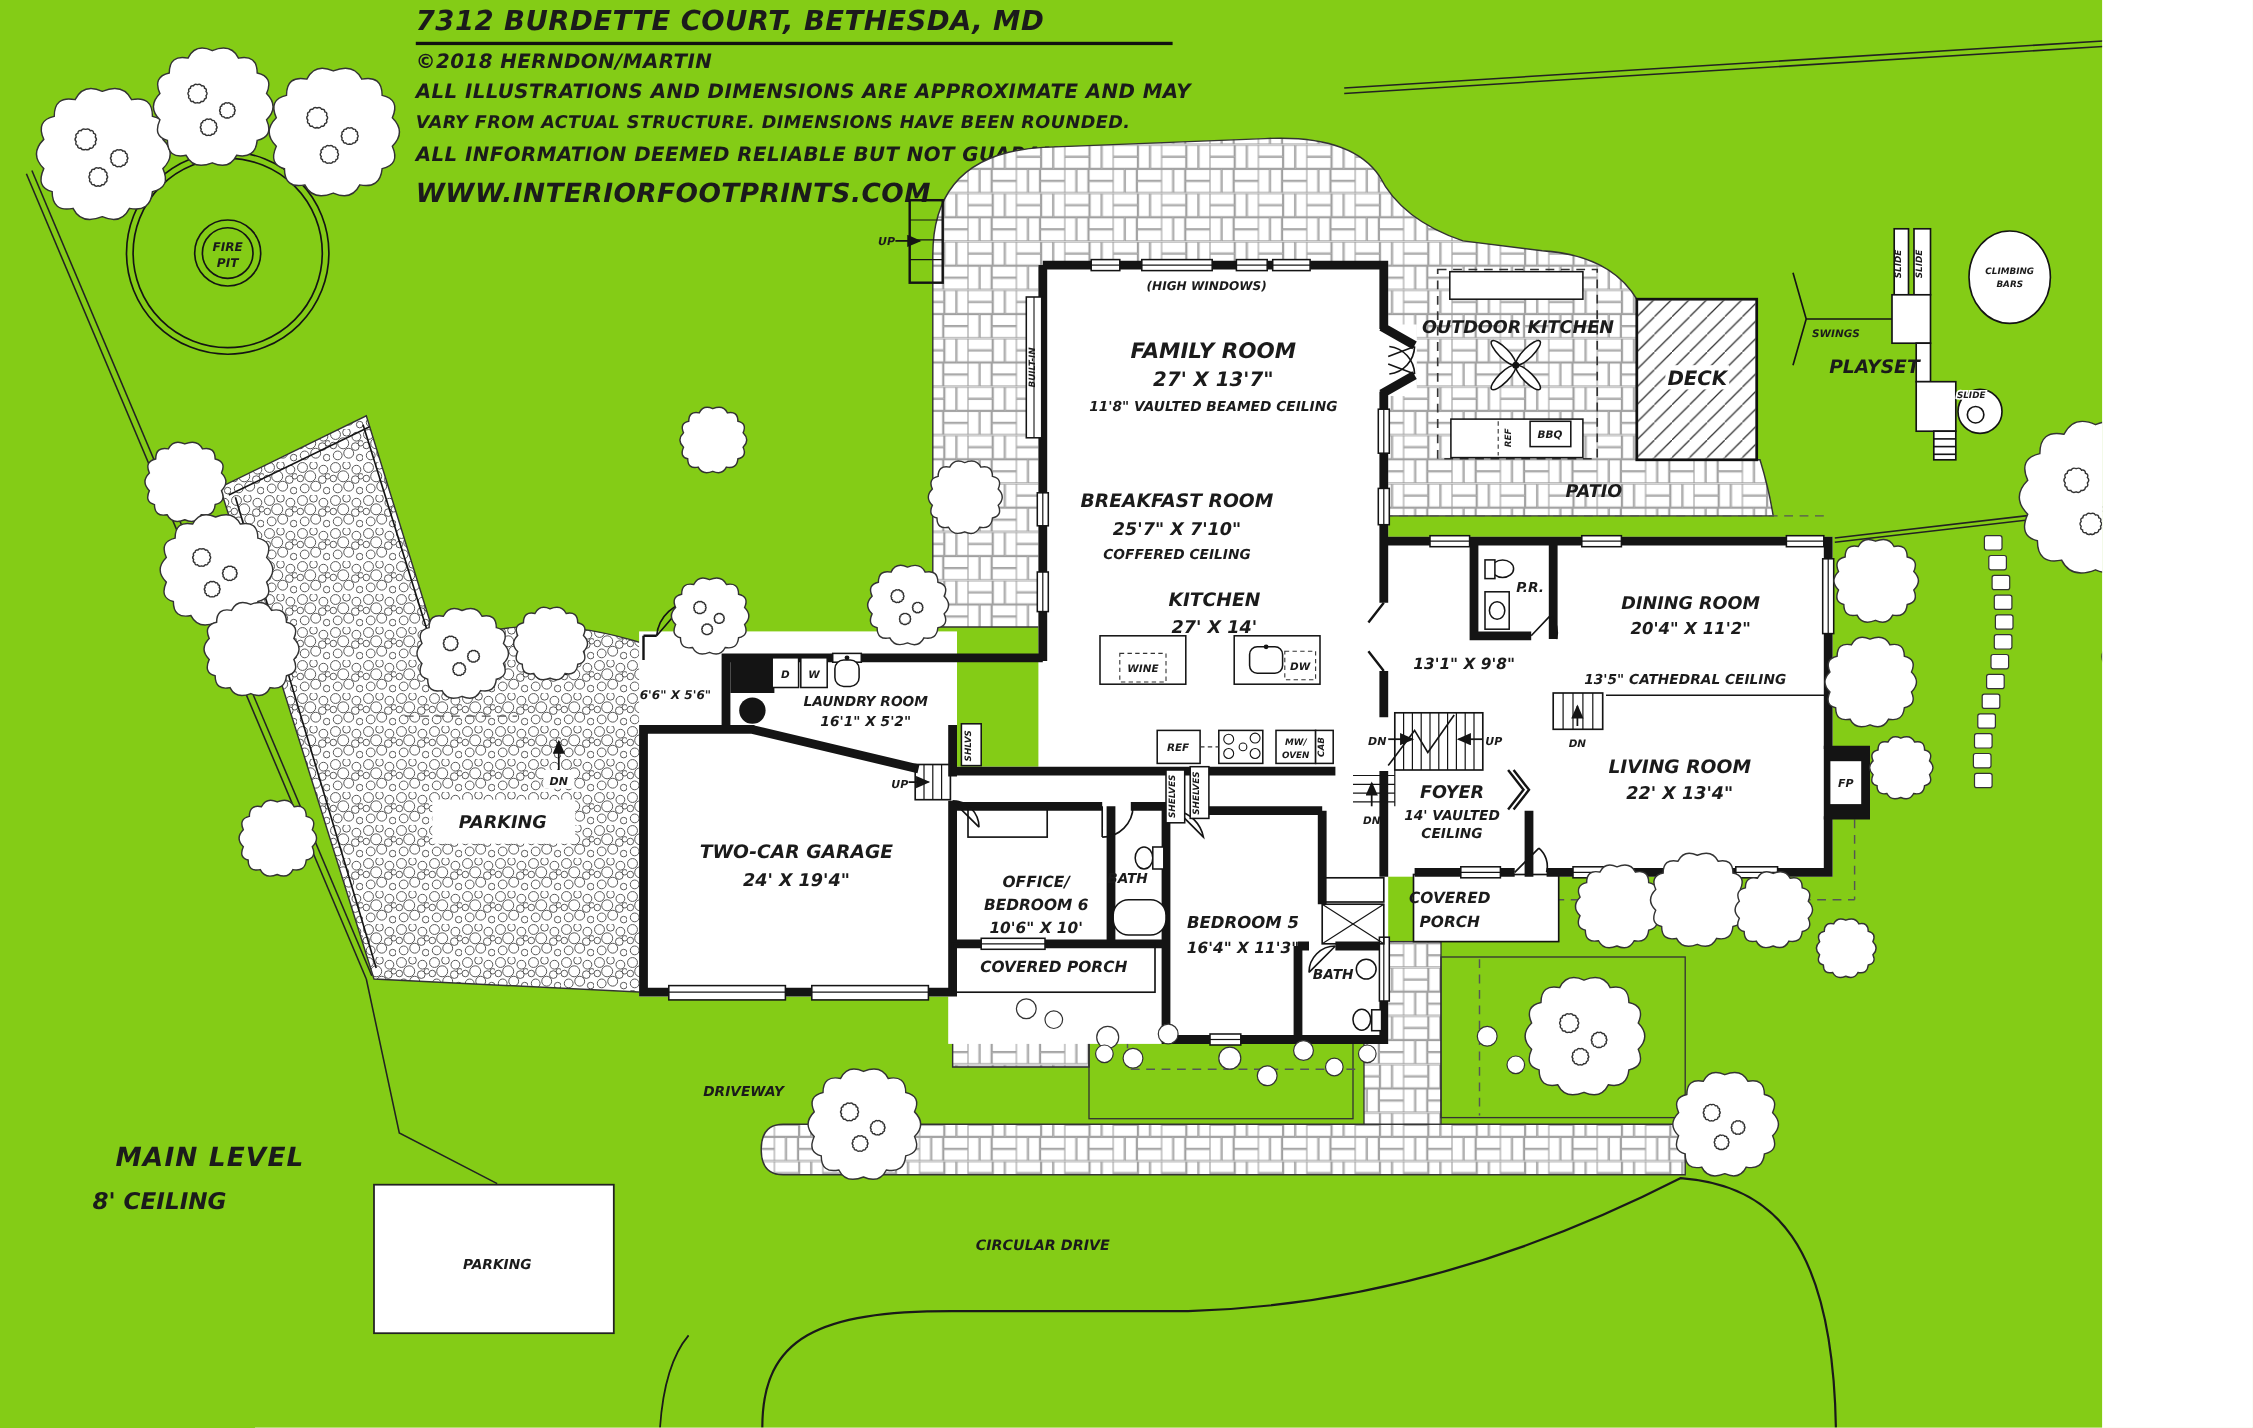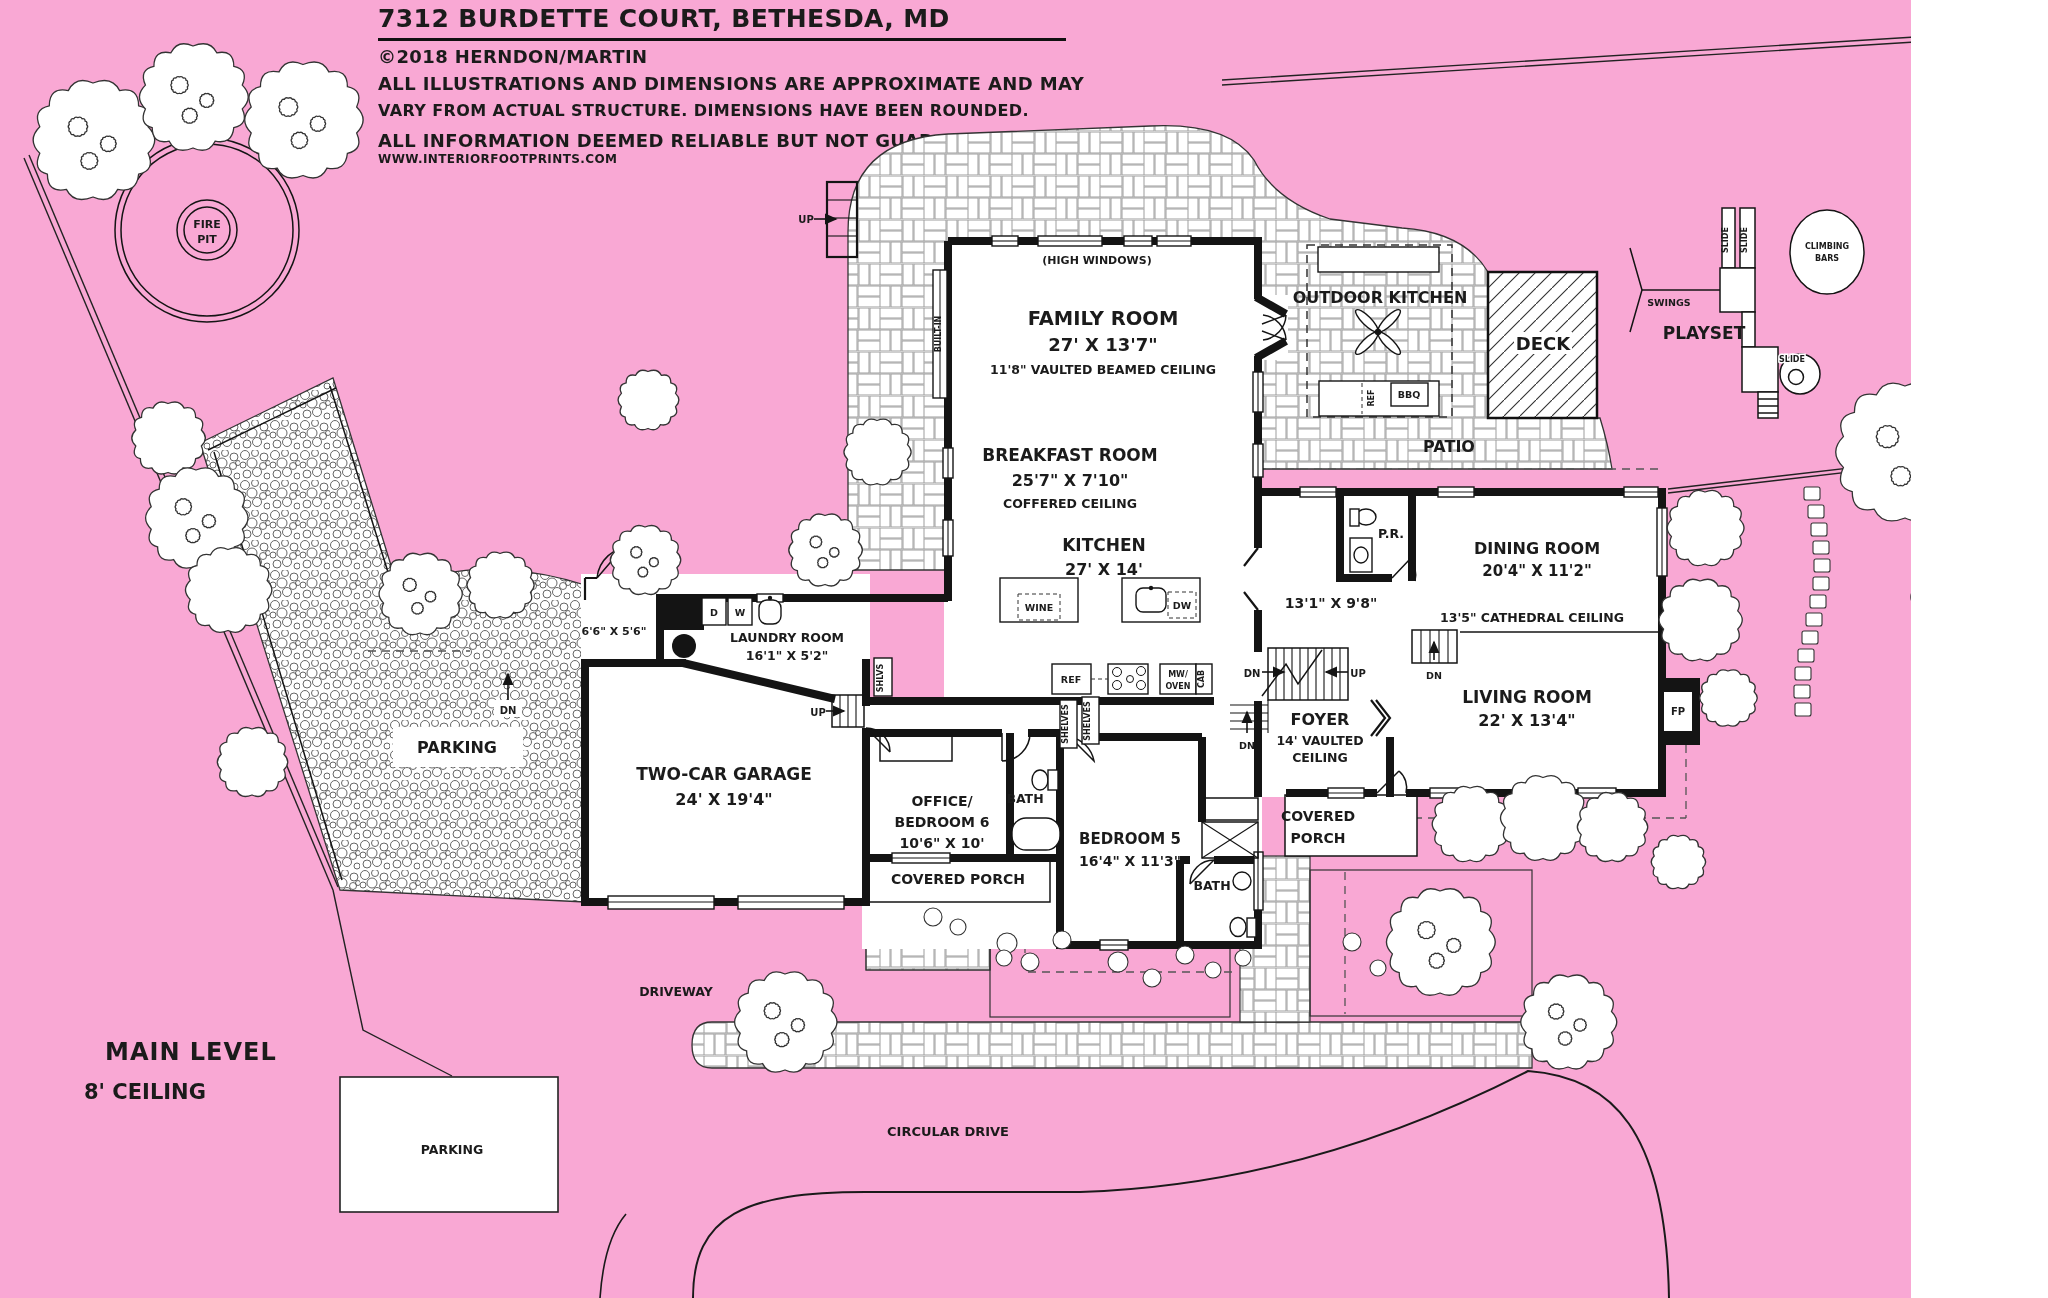--- a/index.html
+++ b/index.html
@@ -1,26 +1,26 @@
 <!DOCTYPE html>
 <html><head>
 <meta charset="utf-8">
 <style>
   html,body{margin:0;padding:0;background:#fff;}
-  #stage{position:relative;width:1911px;height:1298px;background:#f9a8d4;overflow:hidden;
-         font-family:"DejaVu Sans","Liberation Sans",sans-serif;color:#1b1b1b;}
+  #stage{position:relative;width:1911px;height:1298px;background:#84cc16;overflow:hidden;
+         font-family:"DejaVu Sans","Liberation Sans",sans-serif;color:#1b1b1b;font-style:italic;}
   .abs{position:absolute;}
   .hdr{font-weight:bold;letter-spacing:.4px;white-space:nowrap;}
   #title{left:378px;top:4px;font-size:25px;}
   #title-rule{left:378px;top:38px;width:688px;height:3px;background:#111;}
   #copy{left:378px;top:46px;font-size:18px;}
   #disc1{left:378px;top:73px;font-size:18px;}
   #disc2{left:378px;top:101px;font-size:16px;}
   #disc3{left:378px;top:130px;font-size:18px;}
-  #web{left:378px;top:152px;font-size:12px;}
+  #web{left:378px;top:162px;font-size:24px;}
   #level-name{left:80px;top:1038px;font-size:24px;font-weight:bold;letter-spacing:1px;margin-left:25px;}
   #level-ceiling{left:84px;top:1080px;font-size:21px;font-weight:bold;text-align:right;}
   #logo{left:2px;top:1228px;width:213px;height:70px;background:#6a686a;}
   #logo .brand{position:absolute;left:16px;top:6px;font-family:"DejaVu Serif","Liberation Serif",serif;
        font-weight:bold;font-size:43px;color:#f4f3f4;letter-spacing:0px;}
   #logo .star{position:absolute;left:118px;top:8px;font-size:24px;color:#e0622e;}
   #logo .tm{position:absolute;left:140px;top:10px;font-size:9px;color:#cfcecf;}
   #logo .mls{position:absolute;left:146px;top:26px;font-size:24px;color:#b9b7b9;letter-spacing:3px;
        font-family:"DejaVu Sans","Liberation Sans",sans-serif;}
   svg text{font-family:"DejaVu Sans","Liberation Sans",sans-serif;font-weight:bold;fill:#1b1b1b;}

